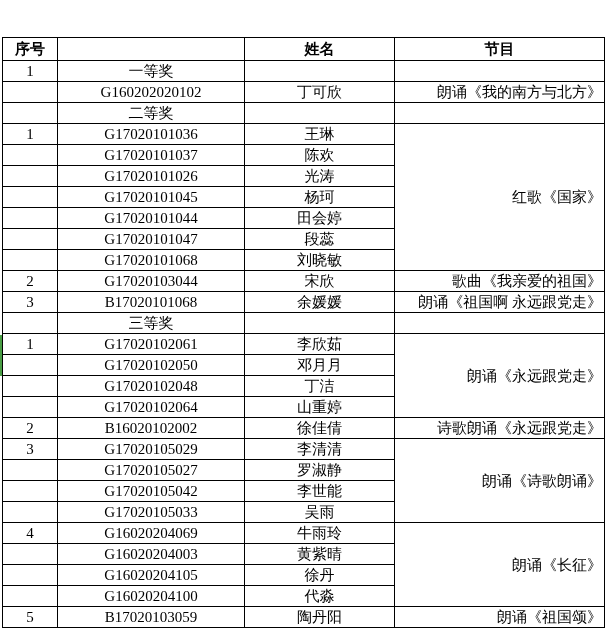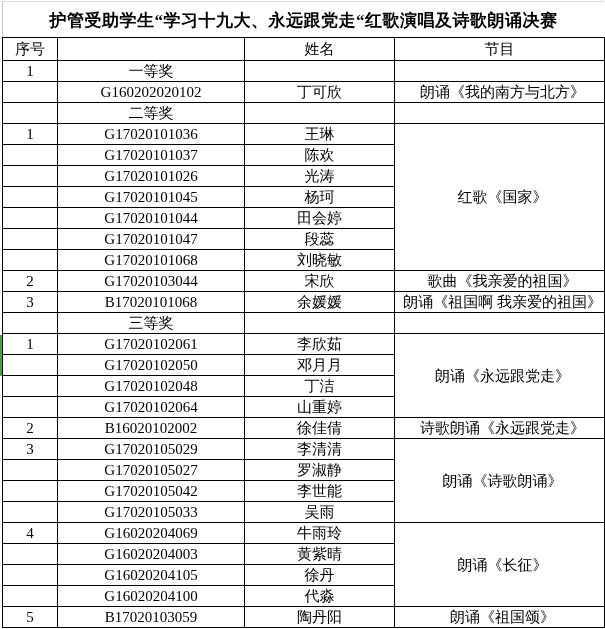--- a/index.html
+++ b/index.html
@@ -25,41 +25,40 @@
     padding:0 2px;
     font-size:15px;
     text-align:center;
     height:20px;
     line-height:20px;
     overflow:hidden;
     white-space:nowrap;
     font-weight:normal;
   }
   table.results thead th{
-    font-weight:normal;
+    font-weight:bold;
     height:22px;line-height:22px;
   }
   table.results td.program{
-    text-align:center;
+    text-align:right;
     padding-left:8px;
   }
   .col-seq{width:55px;}
   .col-code{width:187px;}
   .col-name{width:150px;}
   .col-program{width:210px;}
   .selection-marker{
     position:absolute;left:0;top:335px;width:3px;height:41px;
   }
 </style>
 </head>
 <body>
 
 <div class="sheet">
 
-  <div class="title-row">护管受助学生“学习十九大、永远跟党走“红歌演唱及诗歌朗诵决赛</div>
 
   <div class="selection-marker" style="background: rgb(74, 158, 69);"></div>
 
   <table class="results">
     <colgroup>
       <col class="col-seq">
       <col class="col-code">
       <col class="col-name">
       <col class="col-program">
     </colgroup>
@@ -129,21 +128,21 @@
         <tr>
           <td>2</td>
           <td>G17020103044</td>
           <td>宋欣</td>
           <td class="program">歌曲《我亲爱的祖国》</td>
         </tr>
         <tr>
           <td>3</td>
           <td>B17020101068</td>
           <td>余媛媛</td>
-          <td class="program">朗诵《祖国啊 我亲爱的祖国》</td>
+          <td class="program">朗诵《祖国啊 永远跟党走》</td>
         </tr>
         <tr>
           <td></td>
           <td>三等奖</td>
           <td></td>
           <td class="program"></td>
         </tr>
         <tr>
           <td>1</td>
           <td>G17020102061</td>

